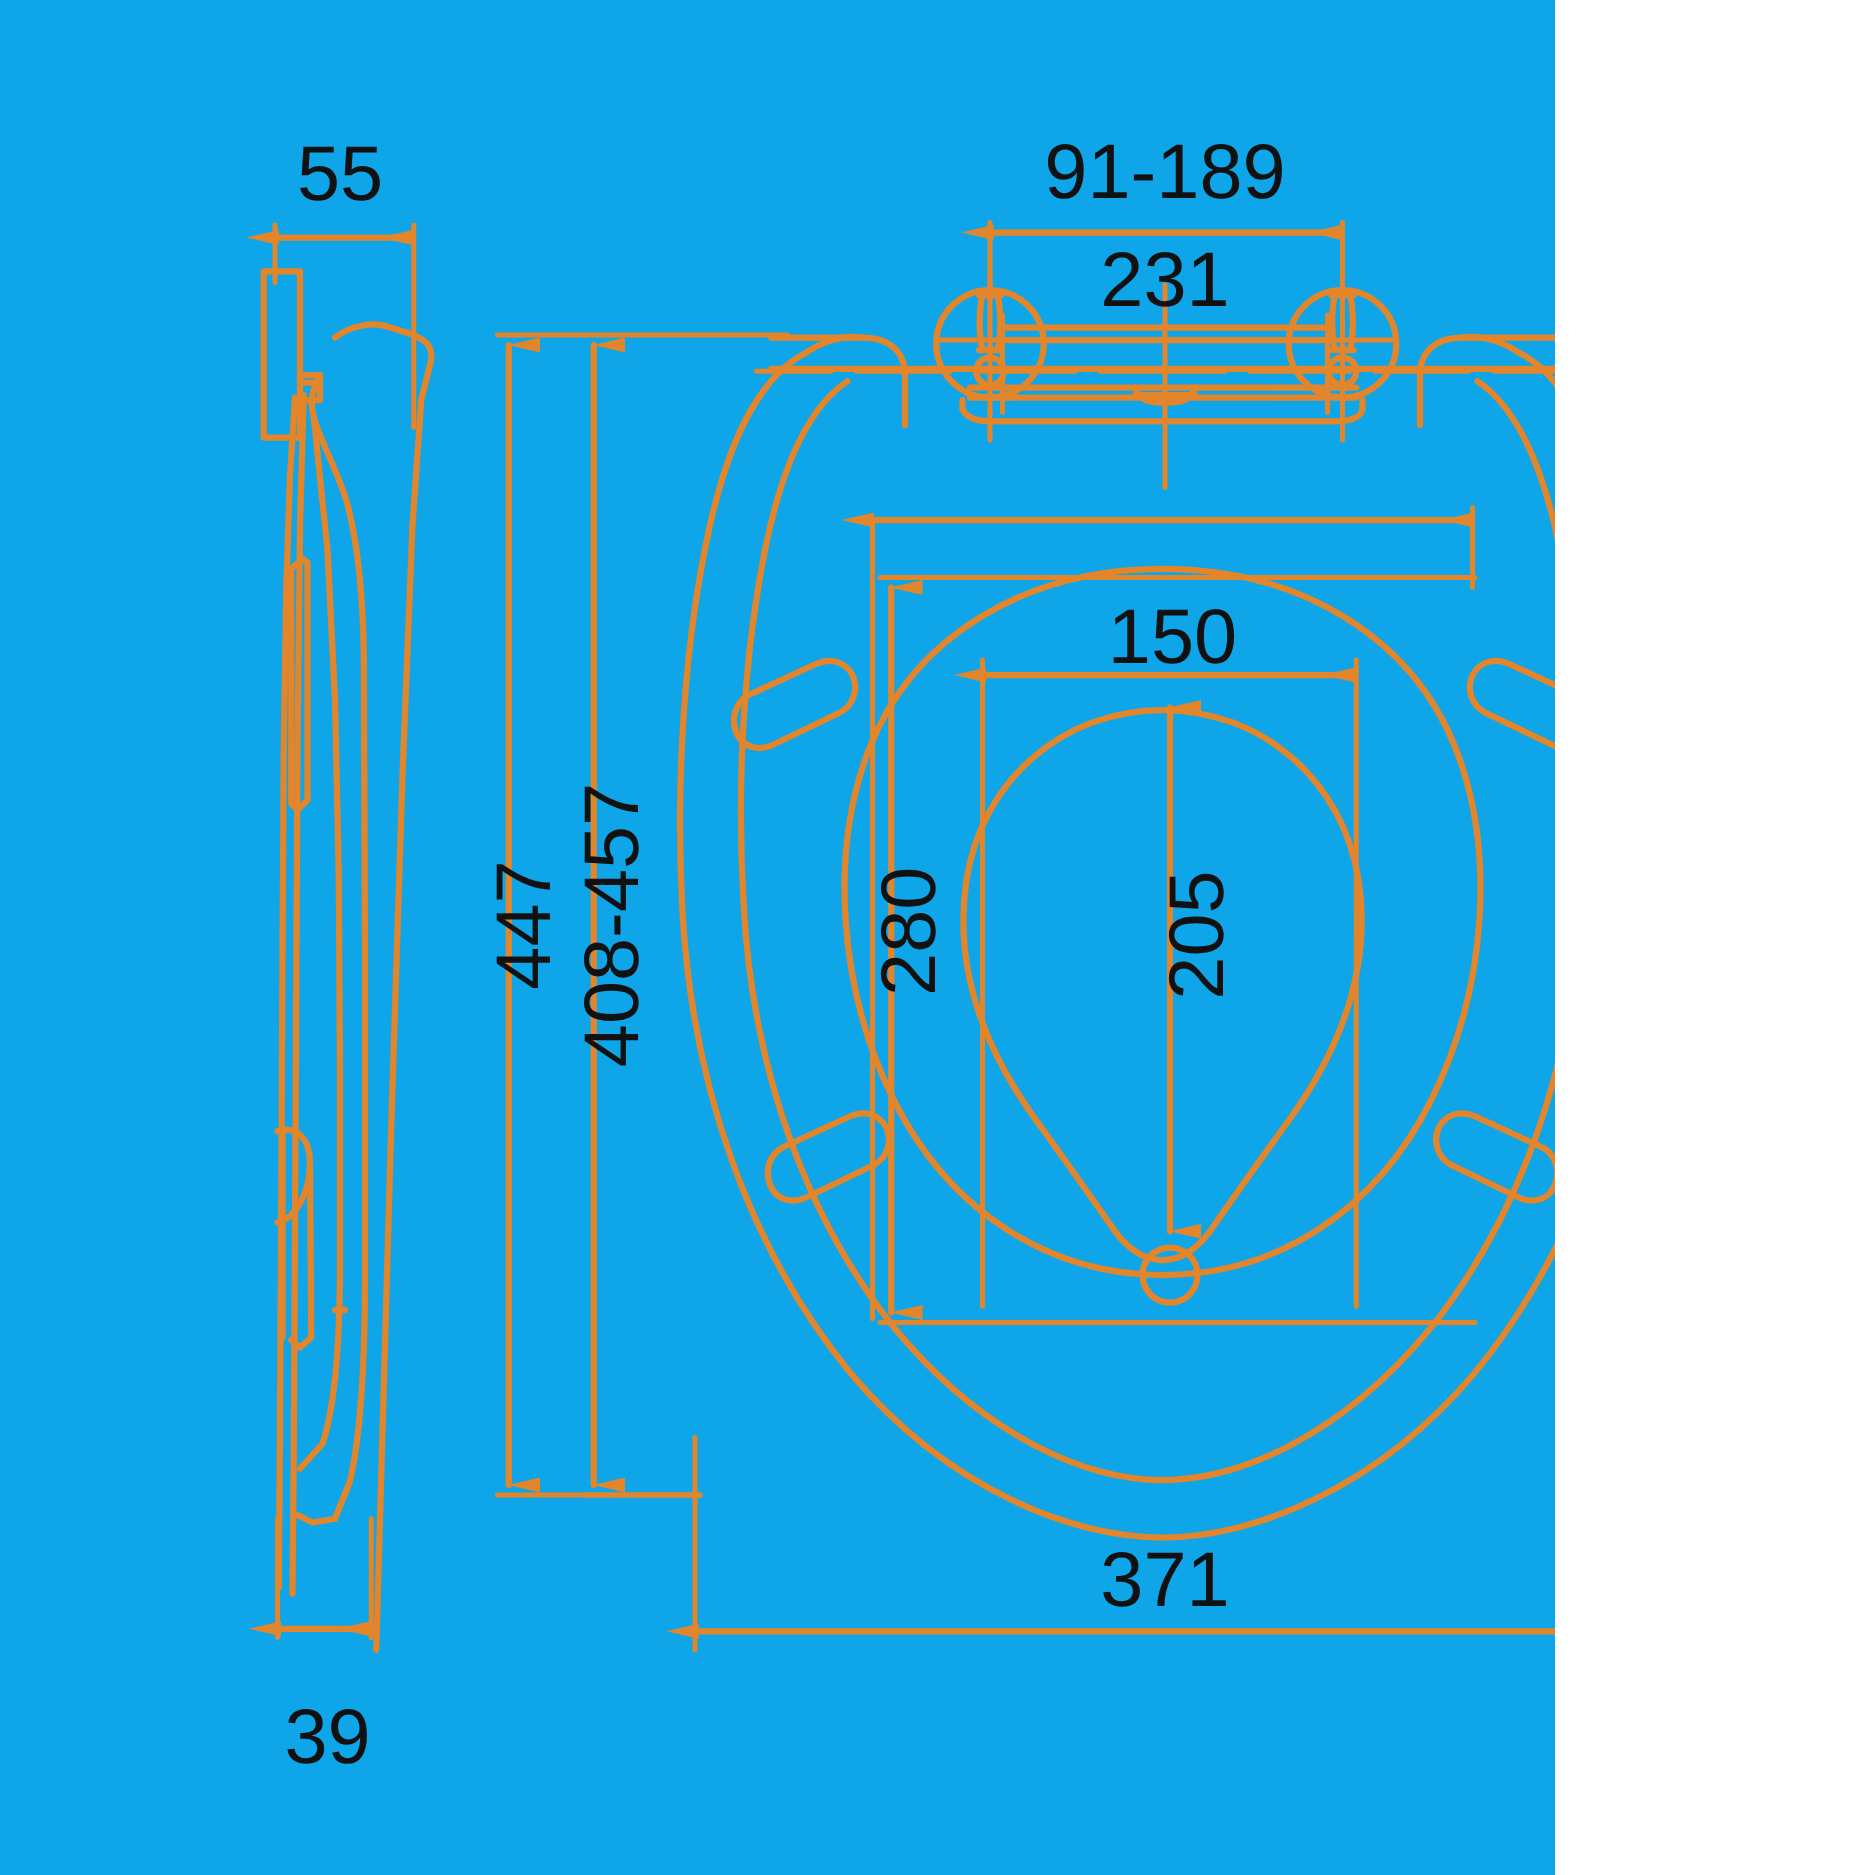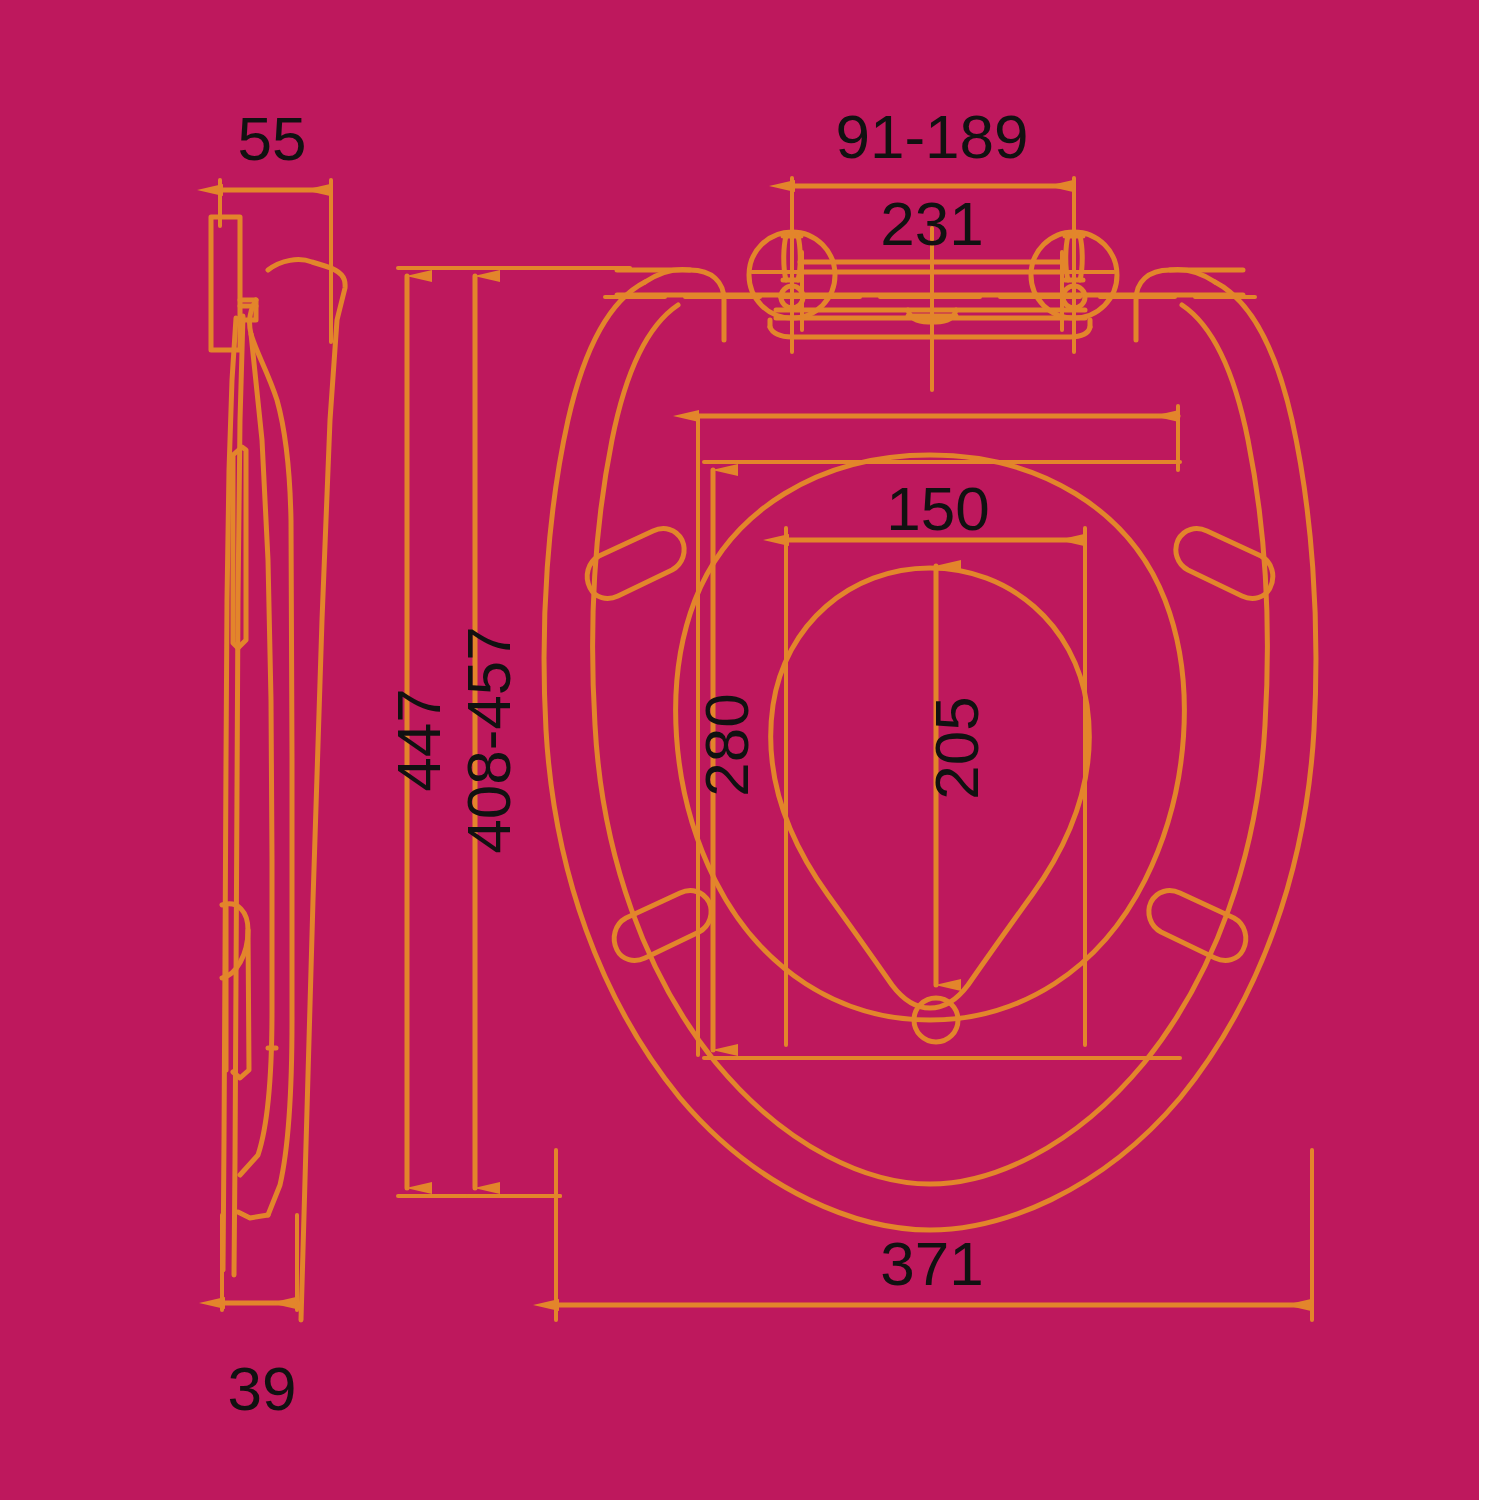--- a/index.html
+++ b/index.html
@@ -2,23 +2,23 @@
 <html><head>
 <meta charset="utf-8">
 <style>
   html, body {
     margin: 0;
     padding: 0;
     background: #ffffff;
   }
   #sheet {
     position: relative;
-    width: 1479px;
+    width: 1244px;
     height: 1500px;
-    background: #be185d;
+    background: #0ea5e9;
     font-family: "Liberation Sans", sans-serif;
     overflow: hidden;
   }
   svg.drawing {
     position: absolute;
     left: 0;
     top: 0;
     width: 1500px;
     height: 1500px;
   }

